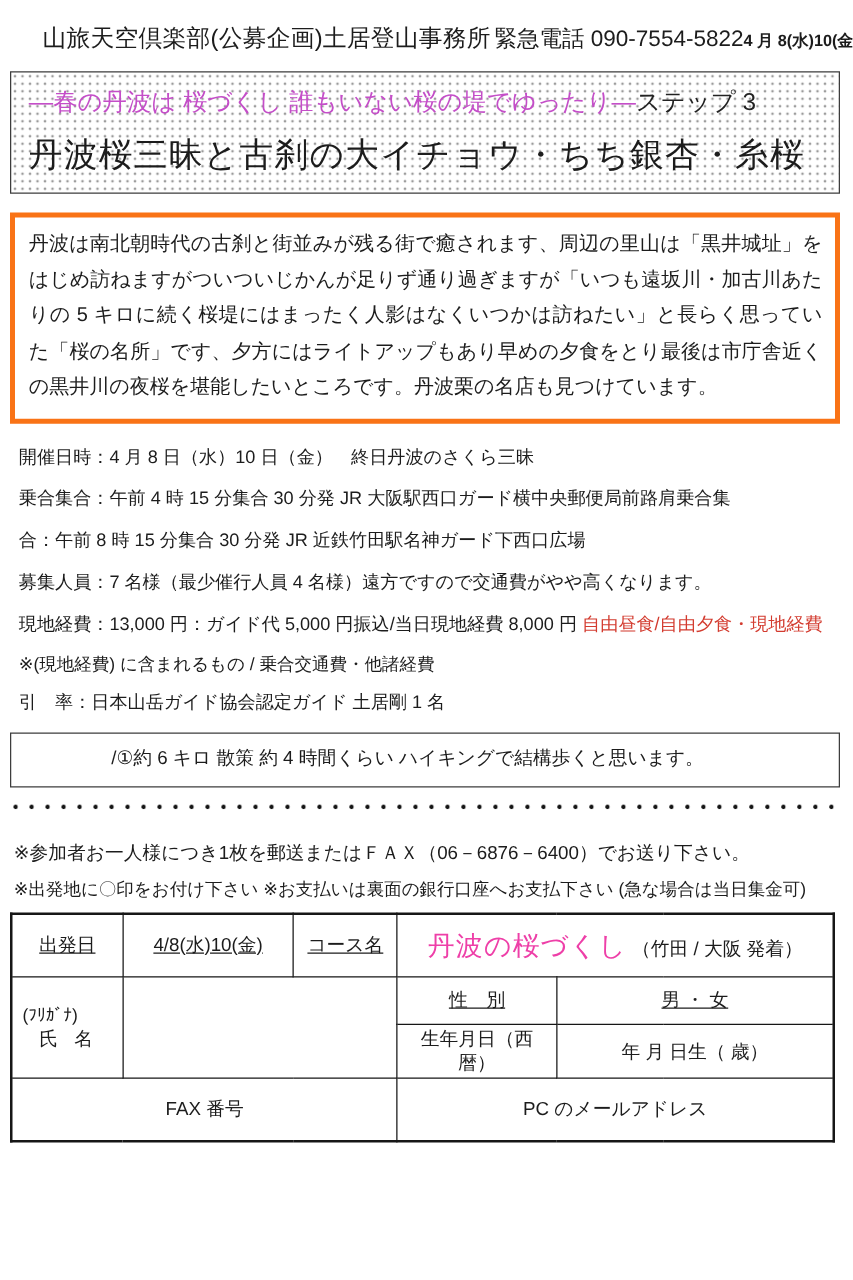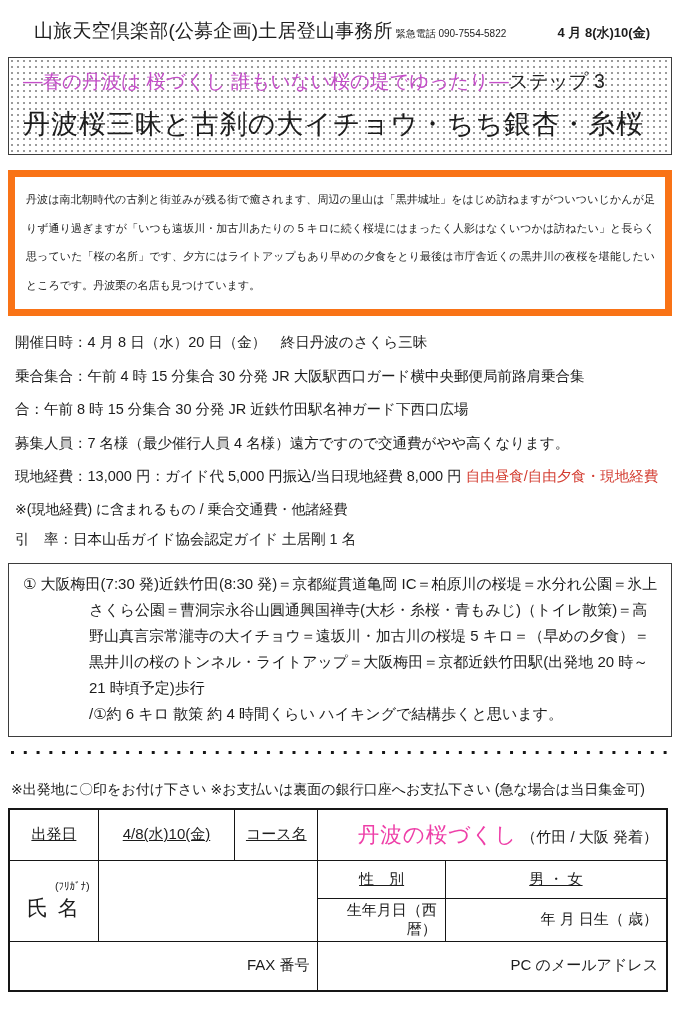--- a/index.html
+++ b/index.html
@@ -6,40 +6,40 @@
   body{
     width:682px;height:1024px;overflow:hidden;
     color:#1c1c1c;
     font-family:"Liberation Sans","DejaVu Sans",sans-serif;
   }
   .page{box-sizing:border-box;width:682px;height:1006px;padding:12px 10px 0 8px;}
 
   
   .doc-header{display:flex;align-items:baseline;padding:6px 6px 0 26px;white-space:nowrap;}
   .club-name{font-size:19px;letter-spacing:0.2px;}
-  .emergency{font-size:10px;margin-left:3px;}
+  .emergency{font-size:18px;margin-left:3px;}
   .header-date{font-size:13px;margin-left:auto;margin-right:16px;font-weight:bold;}
 
   
   .title-box{
     margin-top:13px;border:1px solid #3d3d3d;
     padding:10px 12px 12px 14px;
     background-image:radial-gradient(circle,#9b9b9b 1px,transparent 1.25px);
     background-size:6px 6px;
   }
   .subtitle-line{font-size:19.5px;white-space:nowrap;}
   .subtitle-pink{color:var(--pink-subtitle,#c44ec8);}
   .subtitle-step{color:#222;}
   .main-title{font-size:27px;margin-top:11px;letter-spacing:1px;white-space:nowrap;}
 
   
   .intro-box{
-    margin-top:15px;border:7px solid #f97316;
+    margin-top:15px;border:4px solid #f97316;
     padding:8px 10px 10px 11px;
-    font-size:11px;line-height:28.5px;
+    font-size:16px;line-height:28.5px;
     text-align:justify;
   }
 
   
   .details{margin:17px 0 0 7px;font-size:14.5px;}
   .details p{margin:0 0 14.5px 0;white-space:nowrap;}
   .details p.note-line{font-size:14px;margin-bottom:11px;}
   .red-note{color:var(--red-note,#d33b2f);}
 
   
@@ -66,25 +66,25 @@
   .app-note2{font-size:14px;margin:11px 0 0 3px;white-space:nowrap;}
 
   
   table.app-form{
     border-collapse:collapse;margin:9px 0 0 0;
     width:660px;table-layout:fixed;font-size:15px;
     border:2px solid #161616;
   }
   table.app-form td{border:1px solid #161616;padding:2px 8px;vertical-align:middle;overflow:hidden;}
   .c-center{text-align:center;padding:2px 2px;text-decoration:underline;}
-  .furigana-small{font-size:11px;text-align:right;}
-  .name-label{font-size:21px;text-align:center;letter-spacing:2px;margin-top:2px;}
+  .furigana-small{font-size:14px;text-align:left;}
+  .name-label{font-size:15px;text-align:center;letter-spacing:2px;margin-top:2px;font-family:Liberation Mono, monospace;}
   .course-name{color:var(--pink-course,#ee3fa8);font-size:21.5px;letter-spacing:1px;}
   .course-suffix{font-size:15px;margin-left:4px;}
-  .cell-left{text-align:right;}
+  .cell-left{text-align:center;}
 </style>
 </head>
 <body>
 
 <div class="page">
 
   <div class="doc-header">
     <span class="club-name">山旅天空倶楽部(公募企画)土居登山事務所</span>
     <span class="emergency">緊急電話 090-7554-5822</span>
     <span class="header-date">4 月 8(水)10(金)</span>
@@ -93,38 +93,38 @@
   <div class="title-box">
     <div class="subtitle-line">
       <span class="subtitle-pink">―春の丹波は 桜づくし 誰もいない桜の堤でゆったり―</span><span class="subtitle-step">ステップ 3</span>
     </div>
     <div class="main-title">丹波桜三昧と古刹の大イチョウ・ちち銀杏・糸桜</div>
   </div>
 
   <div class="intro-box">丹波は南北朝時代の古刹と街並みが残る街で癒されます、周辺の里山は「黒井城址」をはじめ訪ねますがついついじかんが足りず通り過ぎますが「いつも遠坂川・加古川あたりの 5 キロに続く桜堤にはまったく人影はなくいつかは訪ねたい」と長らく思っていた「桜の名所」です、夕方にはライトアップもあり早めの夕食をとり最後は市庁舎近くの黒井川の夜桜を堪能したいところです。丹波栗の名店も見つけています。</div>
 
   <div class="details">
-    <p>開催日時：4 月 8 日（水）20 日（金）　終日丹波のさくら三昧</p>
+    <p>開催日時：4 月 8 日（水）10 日（金）　終日丹波のさくら三昧</p>
     <p>乗合集合：午前 4 時 15 分集合 30 分発 JR 大阪駅西口ガード横中央郵便局前路肩乗合集</p>
     <p>合：午前 8 時 15 分集合 30 分発 JR 近鉄竹田駅名神ガード下西口広場</p>
     <p>募集人員：7 名様（最少催行人員 4 名様）遠方ですので交通費がやや高くなります。</p>
     <p><span>現地経費：13,000 円：ガイド代 5,000 円振込/当日現地経費 8,000 円 </span><span class="red-note">自由昼食/自由夕食・現地経費</span></p>
     <p class="note-line">※(現地経費) に含まれるもの / 乗合交通費・他諸経費</p>
     <p>引　率：日本山岳ガイド協会認定ガイド 土居剛 1 名</p>
   </div>
 
   <div class="itinerary-box">
-    <div class="itin-main">① 大阪梅田(7:30 発)近鉄竹田(8:30 発)＝京都縦貫道亀岡 IC＝柏原川の桜堤＝水分れ公園＝氷上さくら公園＝曹洞宗永谷山圓通興国禅寺(大杉・糸桜・青もみじ)（トイレ散策)＝高野山真言宗常瀧寺の大イチョウ＝遠坂川・加古川の桜堤 5 キロ＝（早めの夕食）＝黒井川の桜のトンネル・ライトアップ＝大阪梅田＝京都近鉄竹田駅(出発地 20 時～21 時頃予定)歩行</div>
     <div class="itin-note">/①約 6 キロ 散策 約 4 時間くらい ハイキングで結構歩くと思います。</div>
   </div>
 
   <div class="dot-separator"></div>
 
   <div class="app-heading-row">
   </div>
+  <div class="app-note1">※参加者お一人様につき1枚を郵送またはＦＡＸ（06－6876－6400）でお送り下さい。</div>
   <div class="app-note2">※出発地に〇印をお付け下さい ※お支払いは裏面の銀行口座へお支払下さい (急な場合は当日集金可)</div>
 
   <table class="app-form">
     <colgroup>
       <col style="width:89px">
         <col style="width:105px">
         <col style="width:31px">
       <col style="width:83px">
         <col style="width:127px">
         <col style="width:85px">

